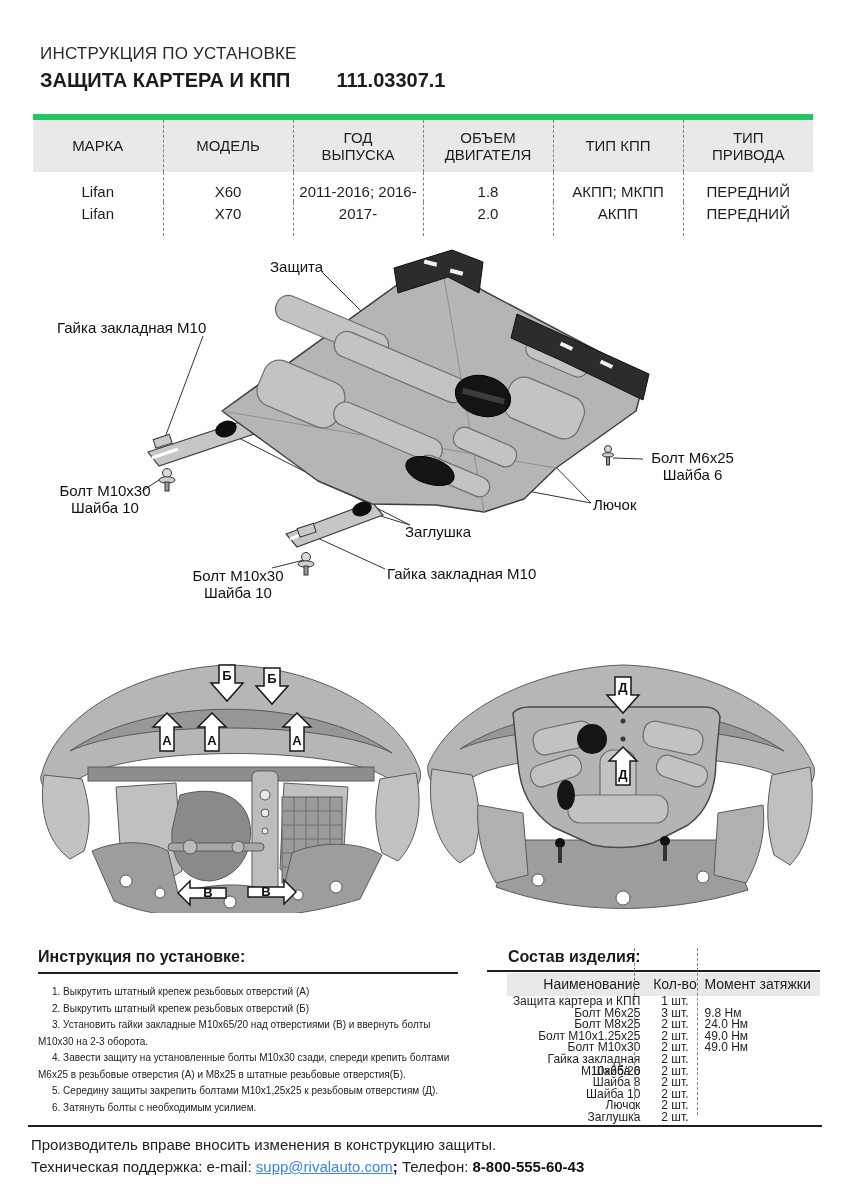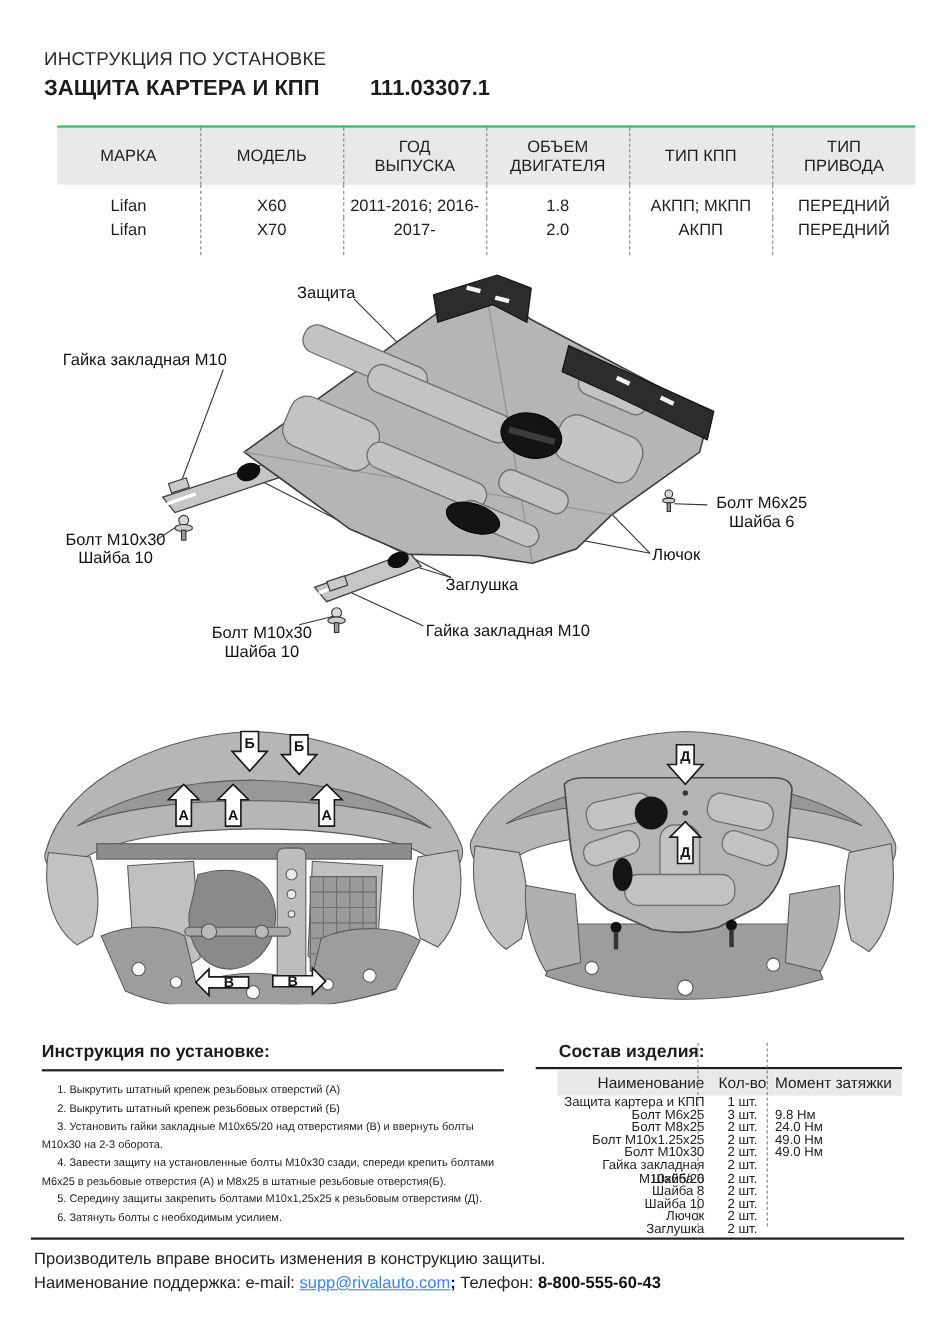--- a/index.html
+++ b/index.html
@@ -7,21 +7,21 @@
   .page{position:relative;width:848px;height:1200px;background:#fff;}
   .pre{white-space:pre-line;}
 
   
   .hdr{position:absolute;left:40px;top:44px;}
   .hdr-line1{font-size:17px;letter-spacing:.2px;color:#2a2a2a;}
   .hdr-line2{margin-top:5px;font-size:20px;font-weight:bold;color:#1c1c1c;display:flex;}
   .hdr-num{margin-left:46px;}
 
   
-  table.vt{position:absolute;left:52px;top:114px;width:780px;border-collapse:collapse;border-top:2px solid #22c55e;table-layout:fixed;}
+  table.vt{position:absolute;left:33px;top:114px;width:780px;border-collapse:collapse;border-top:6px solid #22c55e;table-layout:fixed;}
   table.vt th{background:#e9e9e9;font-weight:normal;font-size:15px;height:50px;vertical-align:middle;text-align:center;line-height:1.15;}
   table.vt td{font-size:15px;text-align:center;height:22px;padding:0 2px;}
   table.vt th+th, table.vt td+td{border-left:1px dashed #828282;}
   table.vt tr.first td{padding-top:8px;}
   table.vt tr.last td{padding-bottom:12px;}
 
   
   .diagram{position:absolute;left:0;top:248px;width:844px;height:402px;}
   .diagram svg{position:absolute;left:0;top:0;}
   .dlabel{position:absolute;font-size:15px;color:#111;line-height:17px;}
@@ -391,20 +391,20 @@
           <div class="pc tq"></div>
         </div>
       </div>
     </div>
   </div>
 
   <div class="footer-rule"></div>
   <div class="footer">
     <div>Производитель вправе вносить изменения в конструкцию защиты.</div>
     <div class="l2">
-      <span>Наименование поддержка:  e-mail:</span>
+      <span>Техническая поддержка:  e-mail:</span>
       <span class="email-link">supp@rivalauto.com</span><span class="email-sep">;</span>
       <span>Телефон:</span>
       <span class="phone">8-800-555-60-43</span>
     </div>
   </div>
 
 </div>
 
 </body></html>

